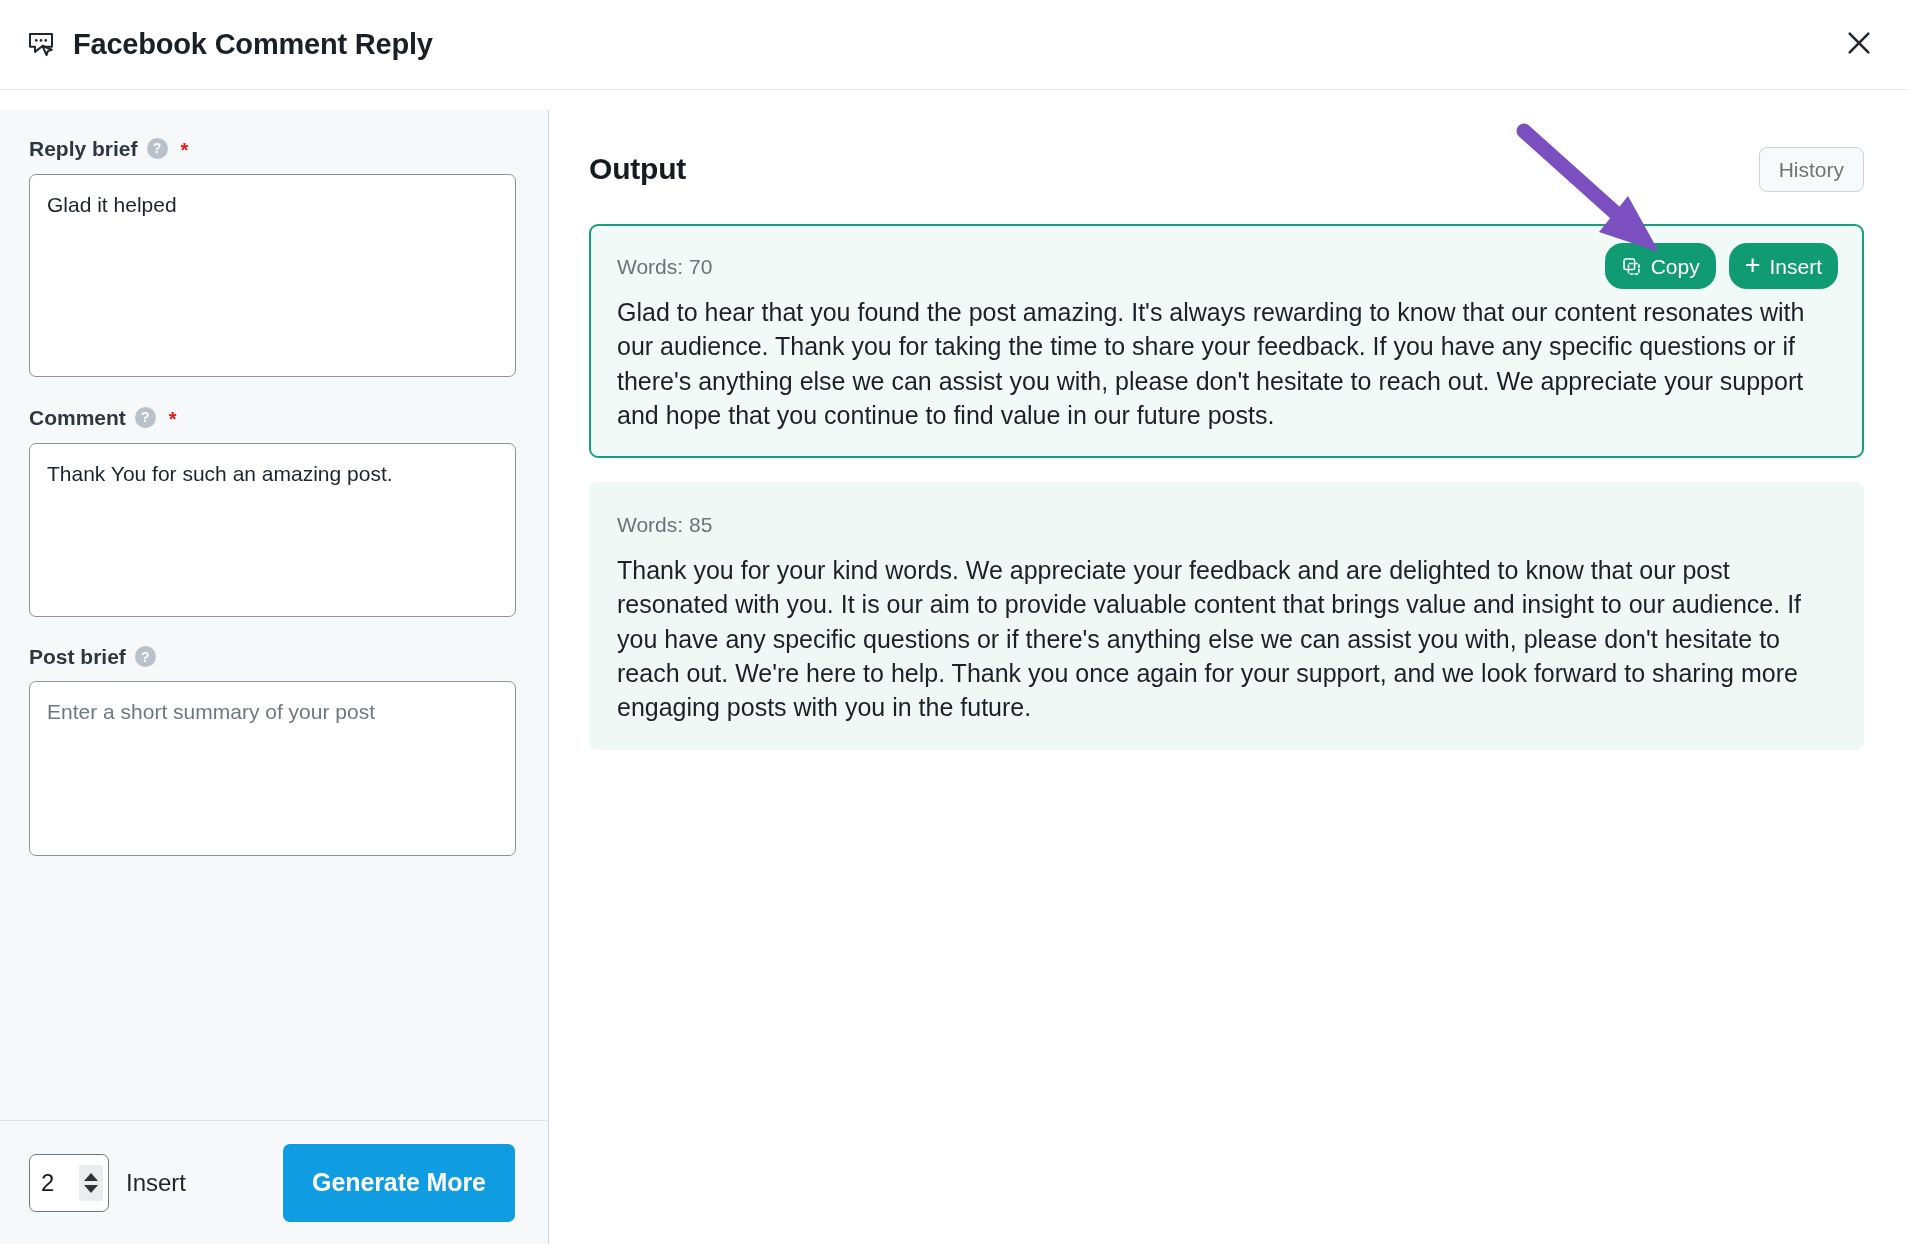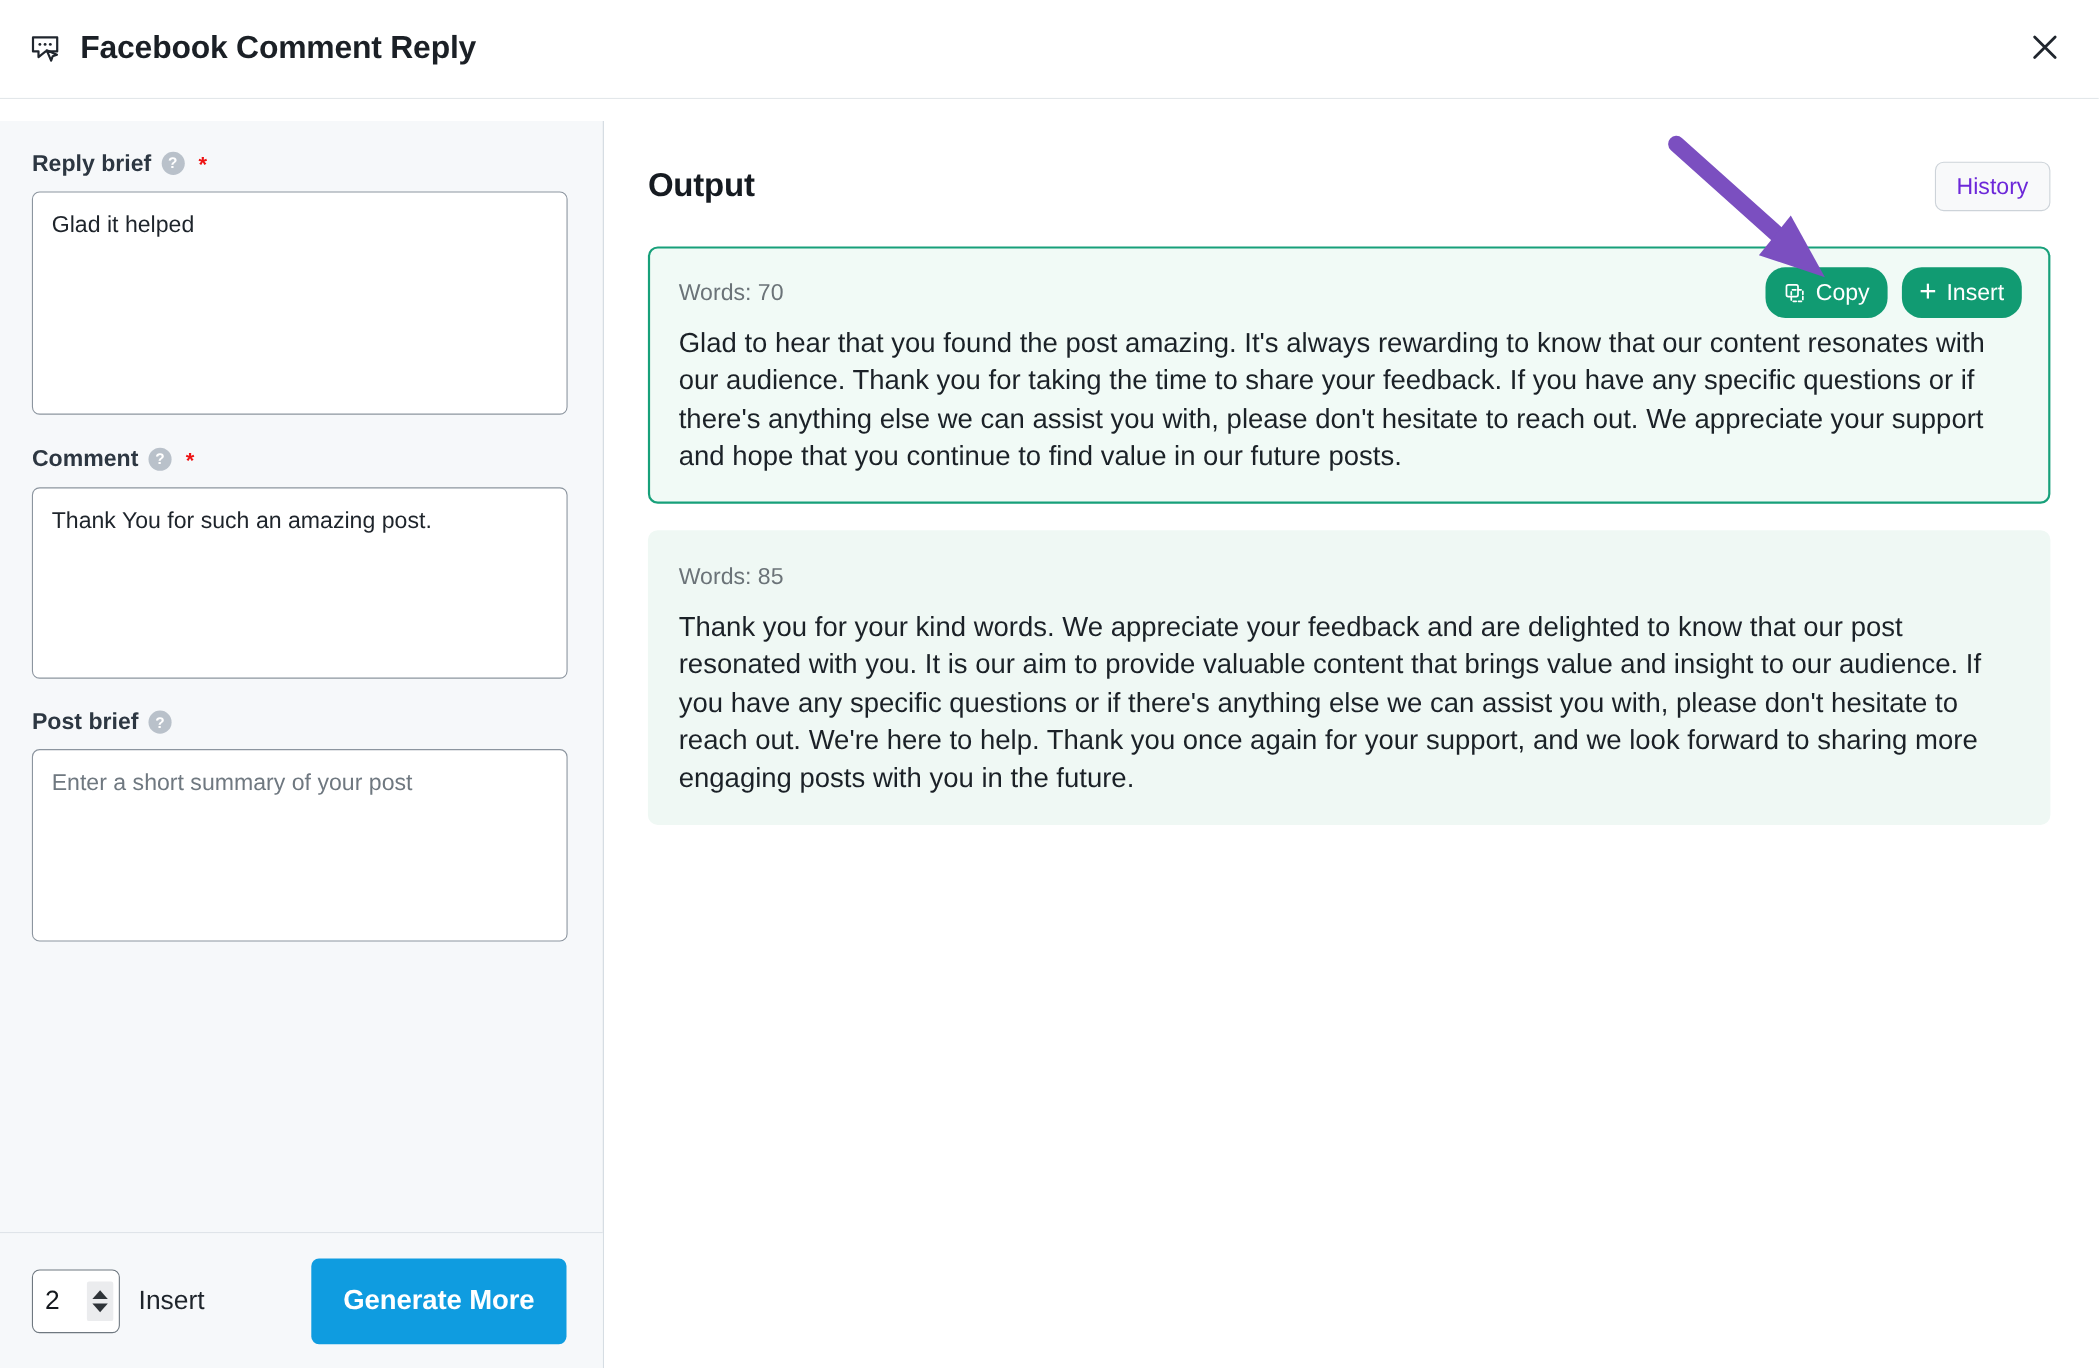--- a/index.html
+++ b/index.html
@@ -225,21 +225,21 @@
     font-size: 30px;
     font-weight: bold;
     color: #161b21;
     letter-spacing: -0.2px;
   }
   .history-btn {
     margin-left: auto;
     background: #f8f9fa;
     border: 1px solid #cdd3d9;
     border-radius: 8px;
-    color: #6d28d9;
+    color: #737373;
     font-size: 21px;
     font-family: "Liberation Sans", sans-serif;
     padding: 11px 19px;
     cursor: pointer;
     line-height: 1;
   }
 
   .out-card {
     border-radius: 9px;
     padding: 19px 26px 26px 28px;

